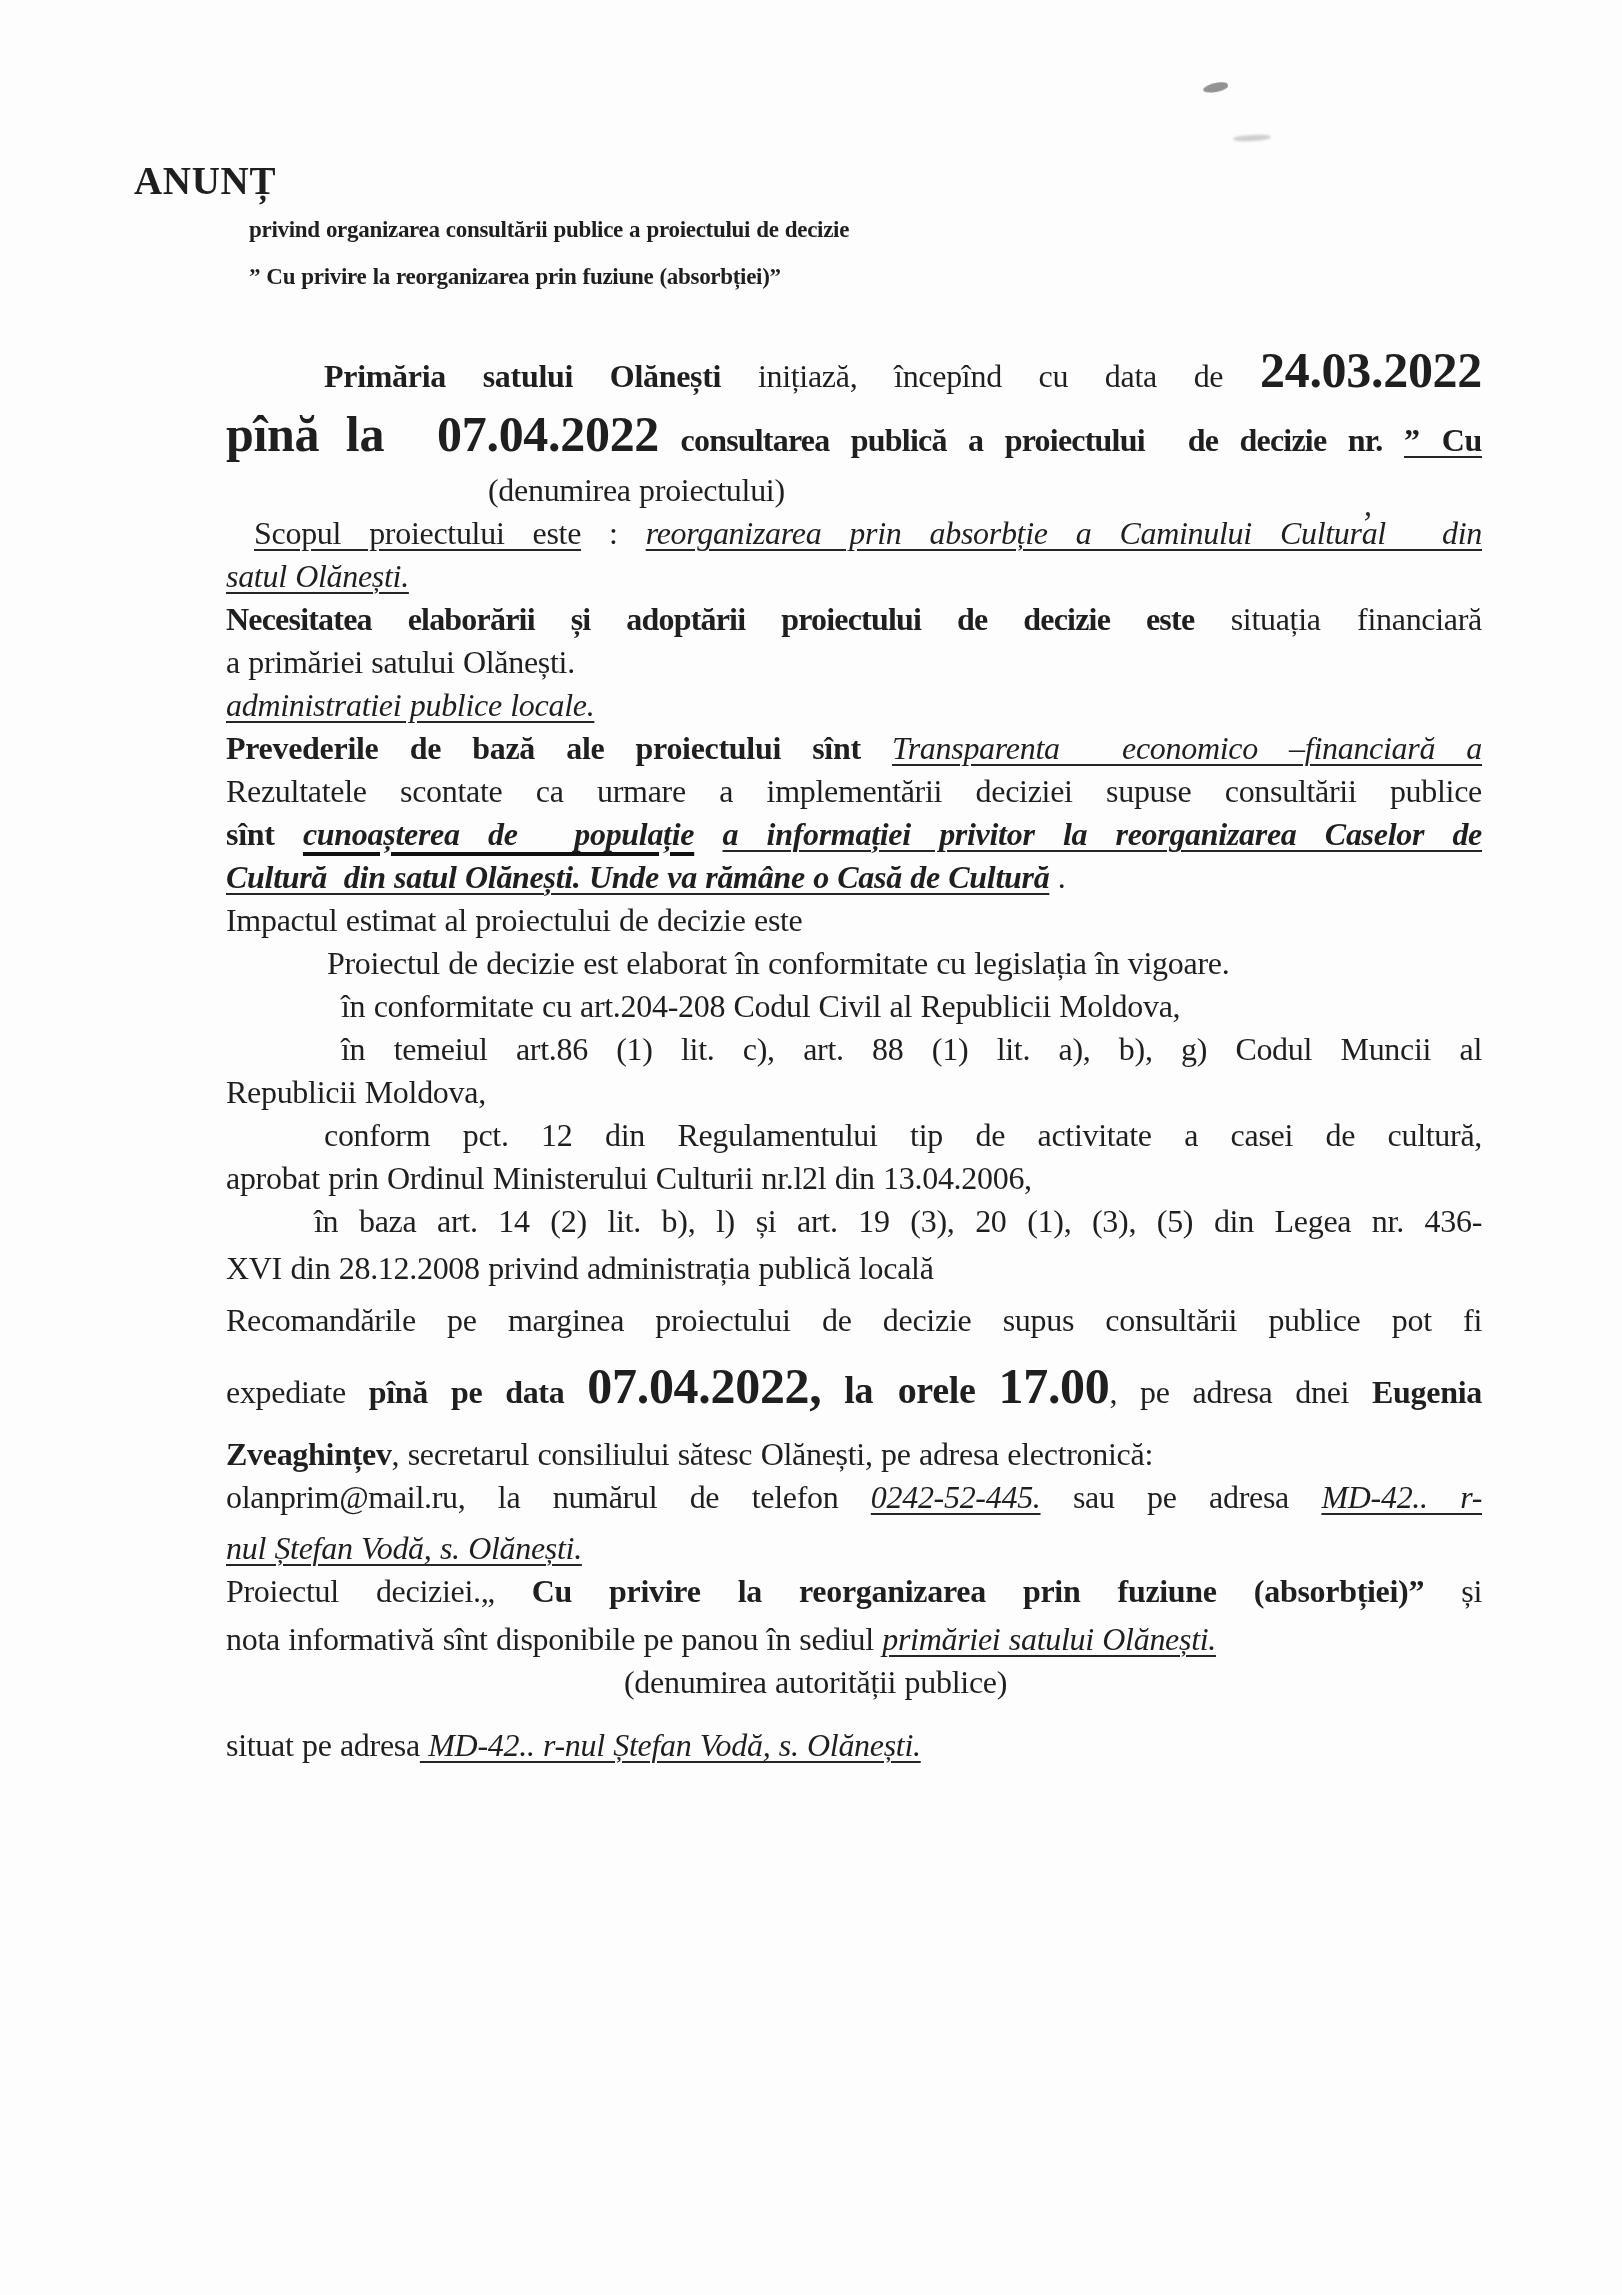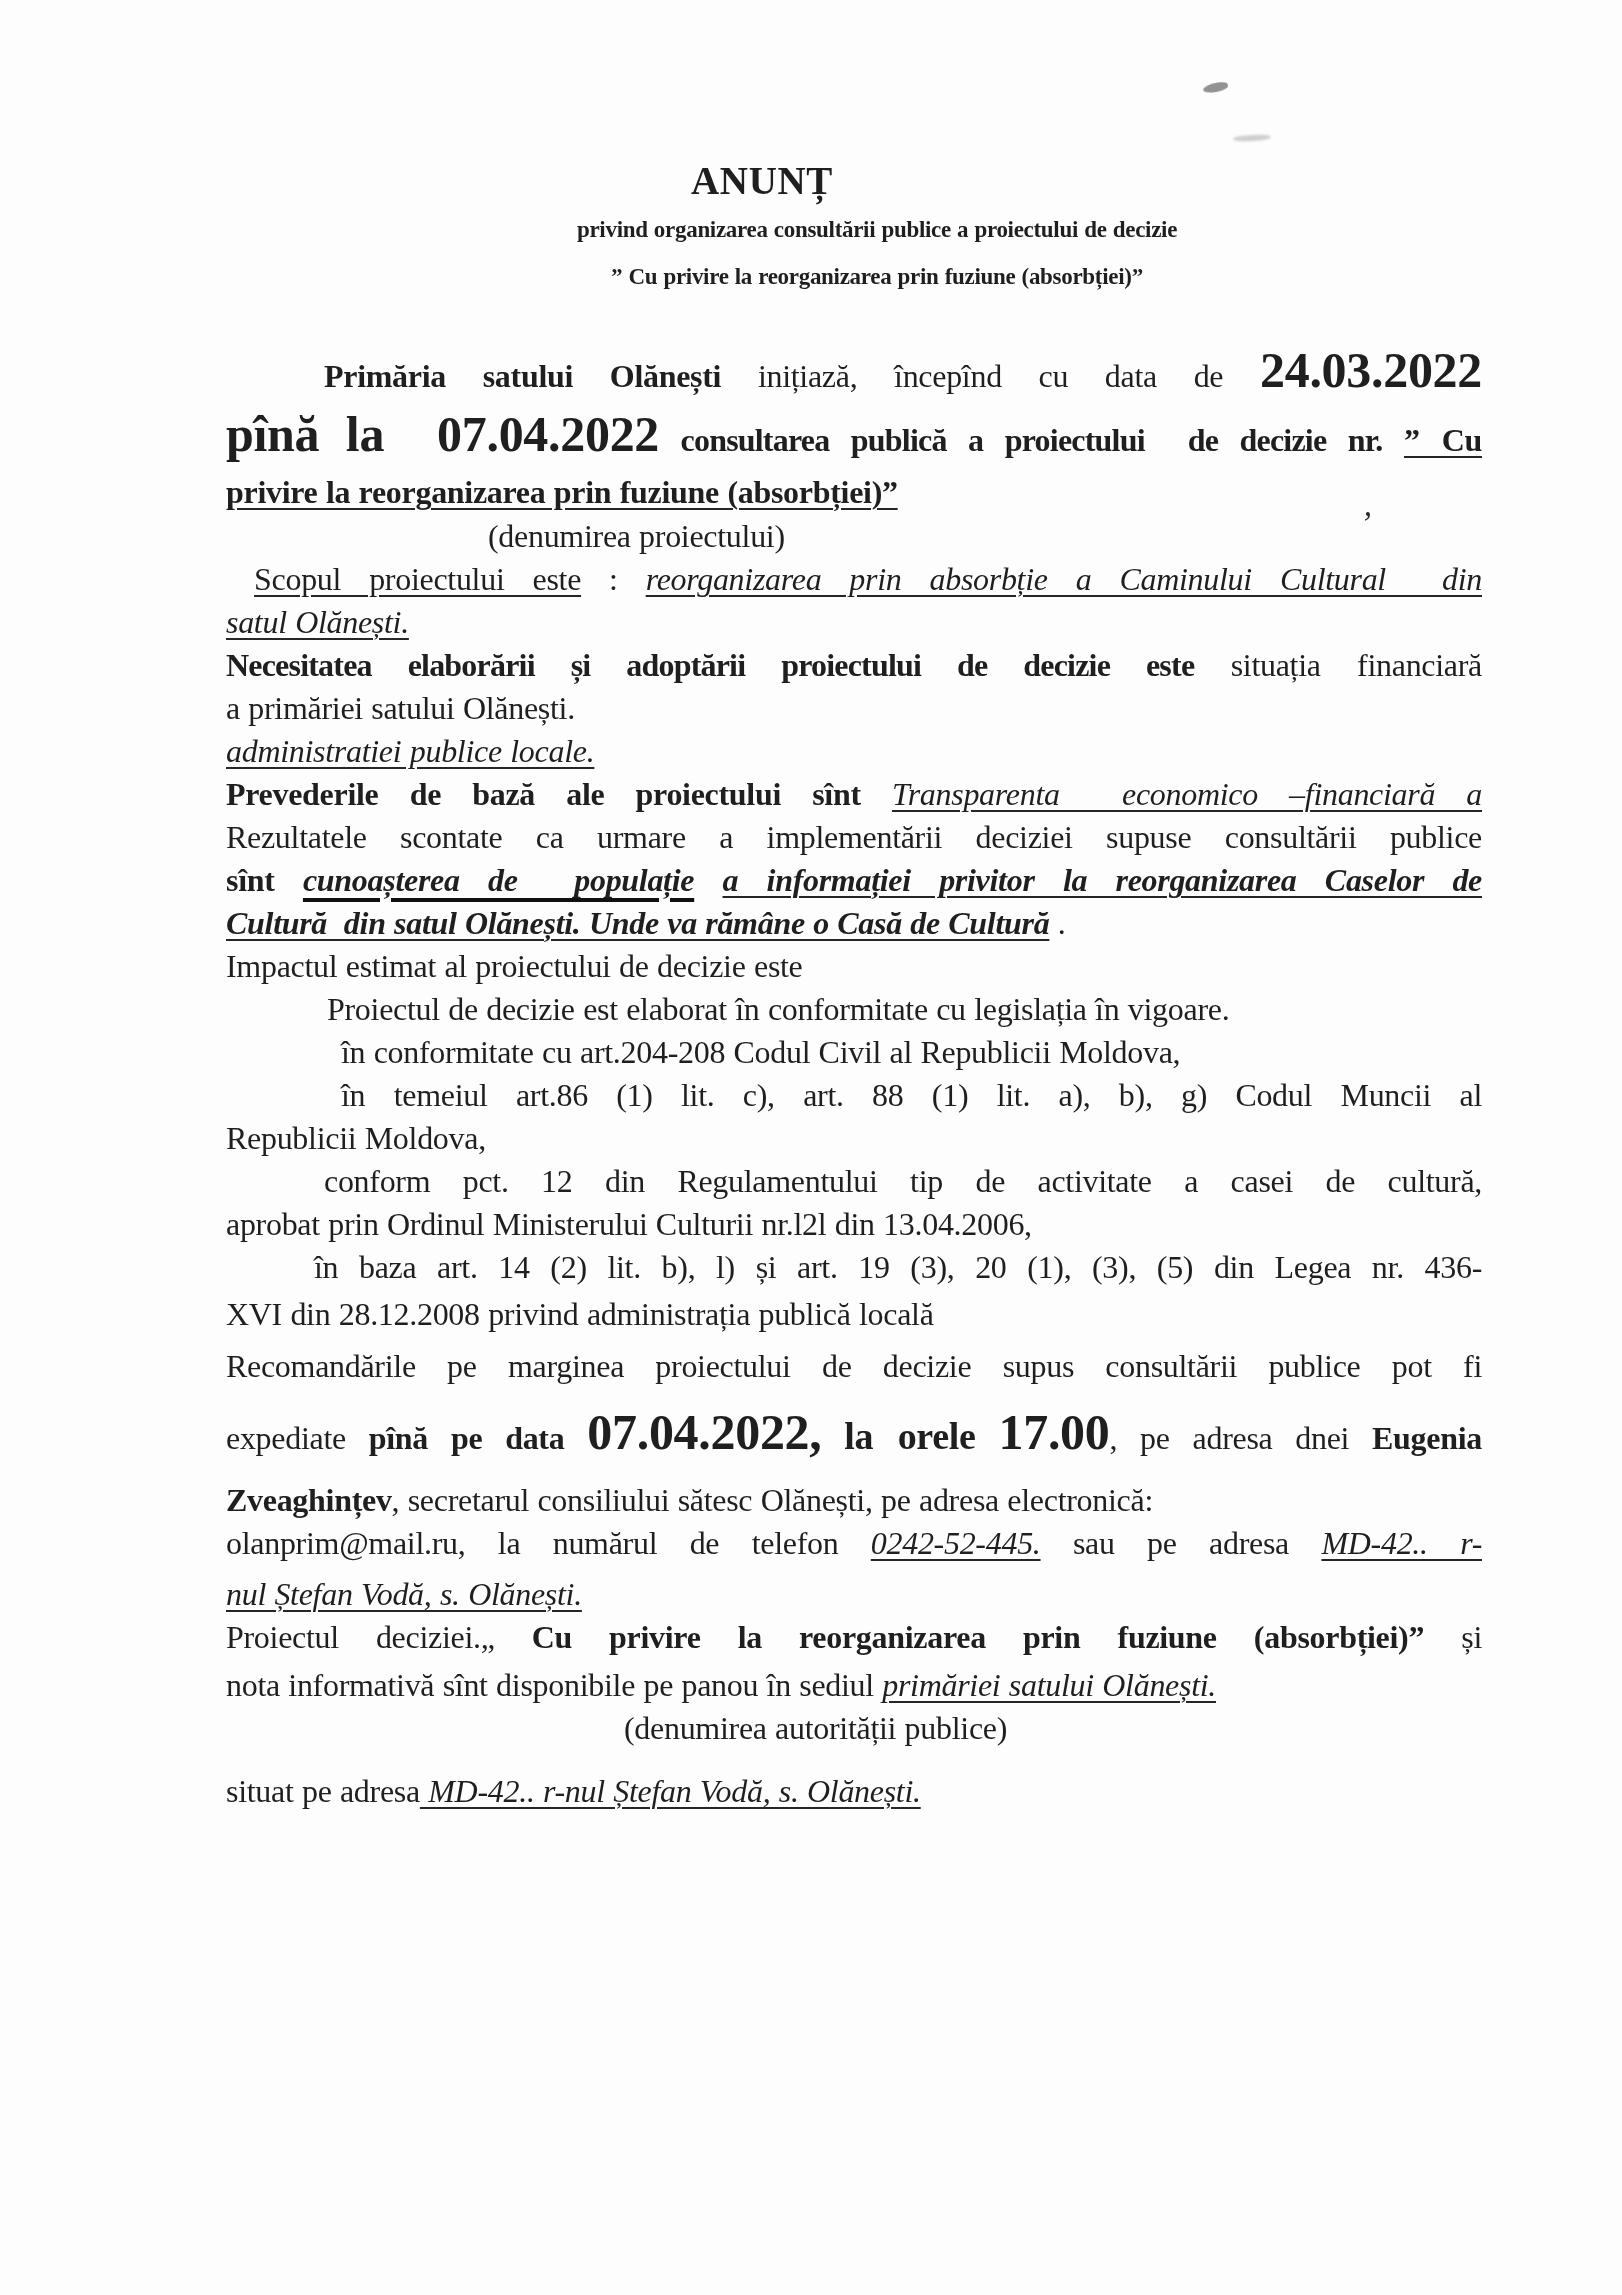--- a/index.html
+++ b/index.html
@@ -7,21 +7,21 @@
     width:1623px;height:2295px;
     background:#fdfdfd;
     font-family:"Liberation Serif","DejaVu Serif",serif;
   }
   .page{position:relative;width:1623px;height:2295px;overflow:hidden;background:#fdfdfd;}
   .content{
     position:absolute;left:226px;top:156px;width:1256px;
     font-size:32px;line-height:43px;color:#1f1f1f;
     letter-spacing:-0.3px;word-spacing:0.7px;
   }
-  .titles{font-weight:bold;text-align:center;margin-bottom:41px;}
+  .titles{font-weight:bold;margin-bottom:41px;}
   .t1{font-size:39px;line-height:50px;position:relative;left:-92px;letter-spacing:0.7px;}
   .t2,.t3{font-size:23px;line-height:47px;position:relative;left:23px;}
   .line{text-align:left;}
   .j{text-align:justify;text-align-last:justify;}
   .b{font-weight:700;}
   .i{font-style:italic;}
   .u{text-decoration:underline;text-decoration-thickness:2.3px;text-underline-offset:5.2px;text-decoration-color:#262626;}
   .u2{text-decoration:underline;text-decoration-thickness:3.9px;text-underline-offset:6.5px;text-decoration-color:#111;}
   .big{font-size:50px;}
   .md{font-size:38px;}
@@ -61,21 +61,20 @@
     <div class="titles">
       <div class="t1">ANUNȚ</div>
       <div class="t2">privind organizarea consultării publice a proiectului de decizie</div>
       <div class="t3">” Cu privire la reorganizarea prin fuziune (absorbției)”</div>
     </div>
 
     <div class="line j lh88 ti150"><span class="b">Primăria satului Olănești</span><span> inițiază, începînd cu data de </span><span class="b big">24.03.2022</span></div>
 
     <div class="line j lh88"><span class="b big">pînă la&nbsp; 07.04.2022</span><span class="b k1"> consultarea publică a proiectului&nbsp; de decizie nr. </span><span class="b u">” Cu</span></div>
 
-    <div class="line lh70"><span class="b u">privire la reorganizarea prin fuziune (absorbției)”</span></div>
 
     <div class="line ti400"><span>(denumirea proiectului)</span></div>
 
     <div class="line j"><span>&nbsp;</span><span class="u">Scopul proiectului este</span><span> : </span><span class="i u">reorganizarea prin absorbție a Caminului Cultural&nbsp; din</span></div>
 
     <div class="line"><span class="i u">satul Olănești.</span></div>
 
     <div class="line j"><span class="b k1">Necesitatea elaborării și adoptării proiectului de decizie este</span><span> situația financiară</span></div>
 
     <div class="line"><span>a primăriei satului Olănești.</span></div>

